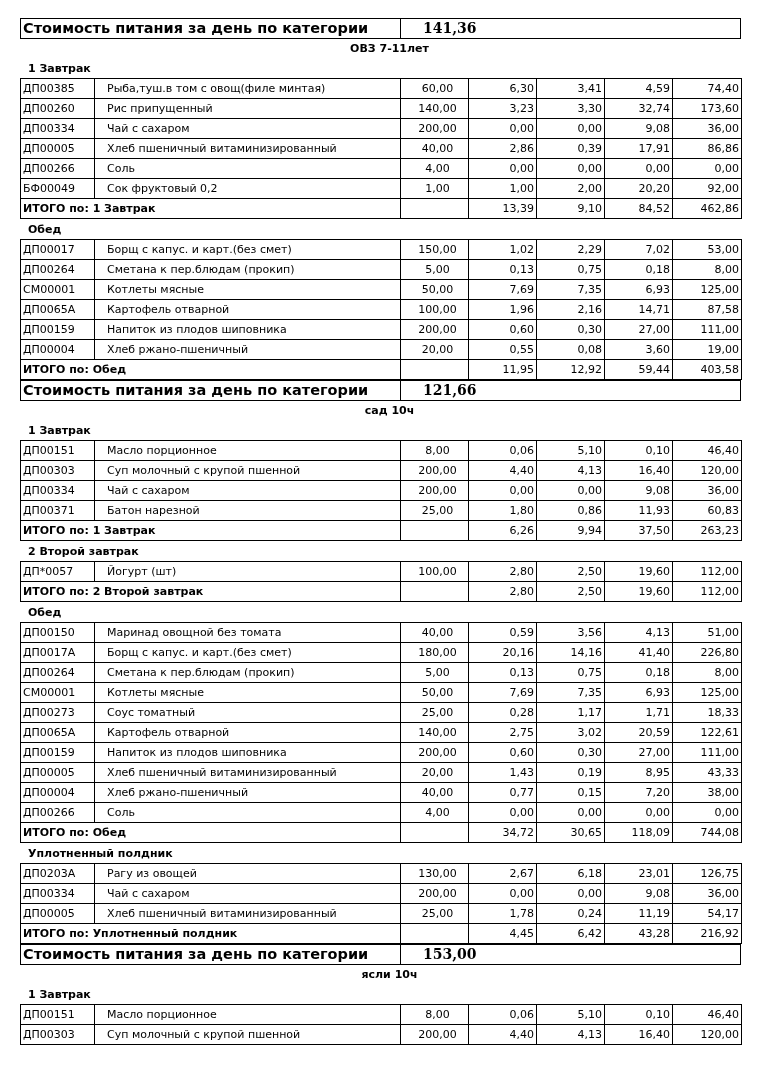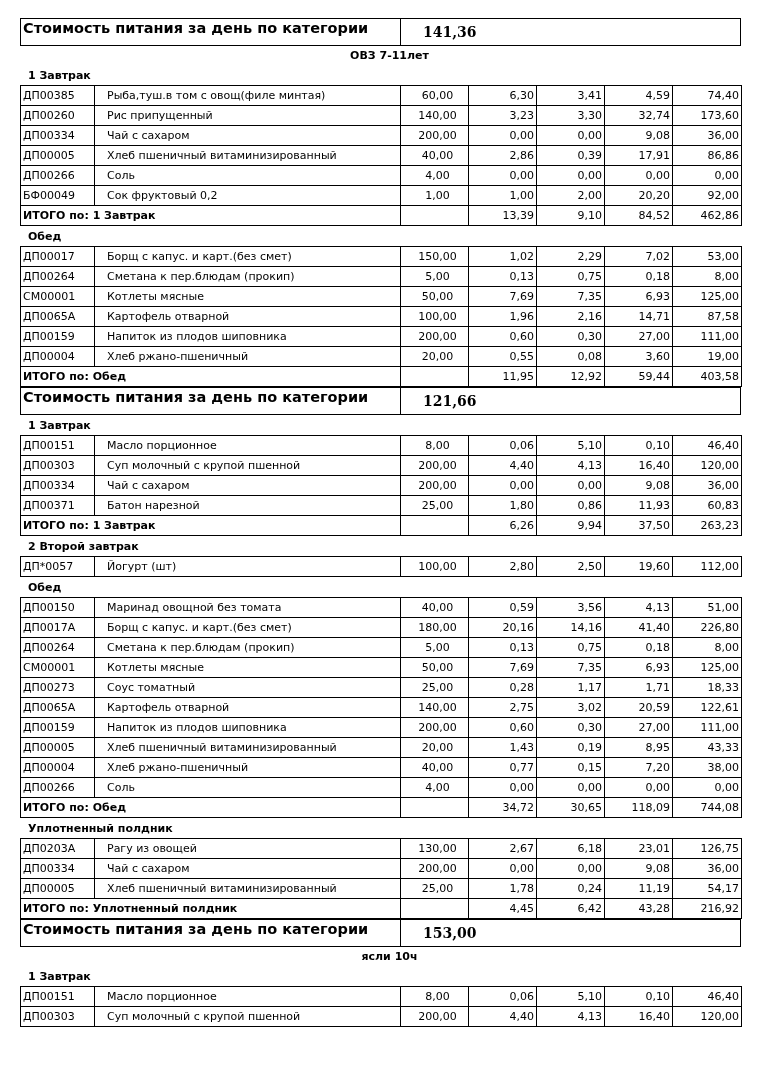--- a/index.html
+++ b/index.html
@@ -3,21 +3,21 @@
 <meta charset="utf-8">
 <style>
   * { box-sizing: border-box; margin: 0; padding: 0; }
   body {
     width: 758px; height: 1071px; background: #ffffff; color: #000;
     font-family: "DejaVu Sans", sans-serif; font-size: 11px;
     position: relative; overflow: hidden;
   }
   .page { position: absolute; left: 20px; top: 18px; width: 721px; }
   .cat-total {
-    display: flex; border: 1px solid #000; height: 28px; align-items: center;
+    display: flex; border: 1px solid #000; height: 21px; align-items: center;
   }
   .cat-total .lbl {
     width: 380px; border-right: 1px solid #000; height: 100%;
     font-weight: bold; font-size: 14.5px; padding-left: 2px; line-height: 19px;
     white-space: nowrap; overflow: hidden;
   }
   .cat-total .val {
     flex: 1; font-family: "DejaVu Serif", serif; font-weight: bold; font-size: 14px;
     padding-left: 22px; line-height: 19px;
   }
@@ -179,20 +179,21 @@
           <td class="num">12,92</td>
           <td class="num">59,44</td>
           <td class="num">403,58</td>
         </tr>
       </tbody>
     </table>
     <div class="cat-total">
       <div class="lbl">Стоимость питания за день по категории</div>
       <div class="val">121,66</div>
     </div>
+    <div class="cat-name">сад 10ч</div>
     <div class="meal-title">1 Завтрак</div>
     <table>
       <tbody>
         <tr>
           <td class="code">ДП00151</td>
           <td class="name">Масло порционное</td>
           <td class="qty">8,00</td>
           <td class="num">0,06</td>
           <td class="num">5,10</td>
           <td class="num">0,10</td>
@@ -240,20 +241,28 @@
       <tbody>
         <tr>
           <td class="code">ДП*0057</td>
           <td class="name">Йогурт (шт)</td>
           <td class="qty">100,00</td>
           <td class="num">2,80</td>
           <td class="num">2,50</td>
           <td class="num">19,60</td>
           <td class="num">112,00</td>
         </tr>
+        <tr class="total">
+          <td colspan="2">ИТОГО по: 2 Второй завтрак</td>
+          <td class="qty"></td>
+          <td class="num">2,80</td>
+          <td class="num">2,50</td>
+          <td class="num">19,60</td>
+          <td class="num">112,00</td>
+        </tr>
       </tbody>
     </table>
     <div class="meal-title">Обед</div>
     <table>
       <tbody>
         <tr>
           <td class="code">ДП00150</td>
           <td class="name">Маринад овощной без томата</td>
           <td class="qty">40,00</td>
           <td class="num">0,59</td>

